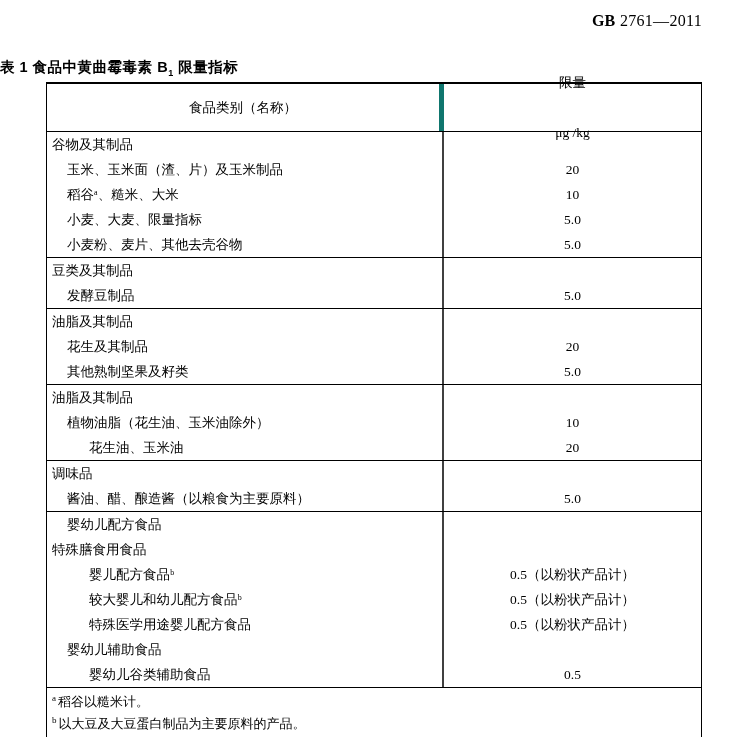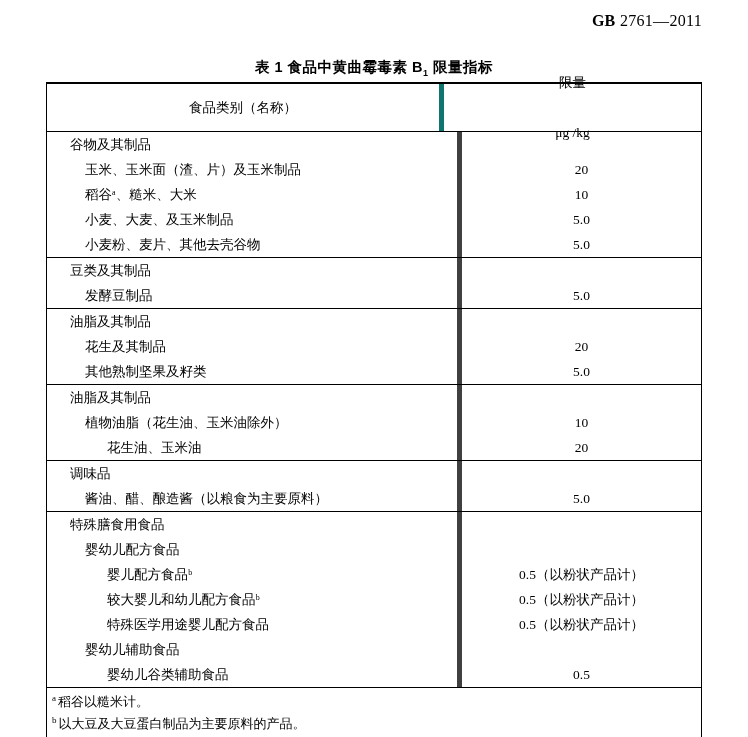--- a/index.html
+++ b/index.html
@@ -27,21 +27,21 @@
     text-align: right;
     font-size: 16px;
     letter-spacing: 0.3px;
   }
   .doc-code .gb-bold { font-weight: bold; }
   .table-title {
     position: absolute;
     top: 58px;
     left: 0;
     width: 748px;
-    text-align: center;
+    text-align: left;
     font-family: "Liberation Sans", "DejaVu Sans", sans-serif;
     font-weight: bold;
     font-size: 14.5px;
     letter-spacing: 0.5px;
   }
   .table-title sub {
     font-size: 9px;
     line-height: 0;
   }
   .gb-table {
@@ -76,26 +76,25 @@
     align-items: center;
     justify-content: center;
     line-height: 20px;
     gap: 30px;
   }
   .section { border-bottom: 1px solid #000; }
   .row { display: flex; height: 25px; }
   .cell-c1 {
     width: 397px;
     box-sizing: border-box;
-    border-right: 5px solid #404040;
+    border-right: 2px solid #404040;
     display: flex;
     align-items: center;
     white-space: nowrap;
     overflow: hidden;
-    margin-left: 18px;
   }
   .indent0 { padding-left: 5px; }
   .indent1 { padding-left: 20px; }
   .indent2 { padding-left: 42px; }
   .cell-c2 {
     flex: 1;
     display: flex;
     align-items: center;
     justify-content: center;
     white-space: nowrap;
@@ -144,21 +143,21 @@
           </div>
           <div class="row">
             <div class="cell-c1 indent1">玉米、玉米面（渣、片）及玉米制品</div>
             <div class="cell-c2">20</div>
           </div>
           <div class="row">
             <div class="cell-c1 indent1">稻谷ᵃ、糙米、大米</div>
             <div class="cell-c2">10</div>
           </div>
           <div class="row">
-            <div class="cell-c1 indent1">小麦、大麦、及玉米制品</div>
+            <div class="cell-c1 indent1">小麦、大麦、限量指标</div>
             <div class="cell-c2">5.0</div>
           </div>
           <div class="row">
             <div class="cell-c1 indent1">小麦粉、麦片、其他去壳谷物</div>
             <div class="cell-c2">5.0</div>
           </div>
         </div>
         <div class="section">
           <div class="row">
             <div class="cell-c1 indent0">豆类及其制品</div>
@@ -202,25 +201,25 @@
             <div class="cell-c1 indent0">调味品</div>
             <div class="cell-c2"></div>
           </div>
           <div class="row">
             <div class="cell-c1 indent1">酱油、醋、酿造酱（以粮食为主要原料）</div>
             <div class="cell-c2">5.0</div>
           </div>
         </div>
         <div class="section">
           <div class="row">
+            <div class="cell-c1 indent1">婴幼儿配方食品</div>
+            <div class="cell-c2"></div>
+          </div>
+          <div class="row">
             <div class="cell-c1 indent0">特殊膳食用食品</div>
-            <div class="cell-c2"></div>
-          </div>
-          <div class="row">
-            <div class="cell-c1 indent1">婴幼儿配方食品</div>
             <div class="cell-c2"></div>
           </div>
           <div class="row">
             <div class="cell-c1 indent2">婴儿配方食品ᵇ</div>
             <div class="cell-c2">0.5（以粉状产品计）</div>
           </div>
           <div class="row">
             <div class="cell-c1 indent2">较大婴儿和幼儿配方食品ᵇ</div>
             <div class="cell-c2">0.5（以粉状产品计）</div>
           </div>

